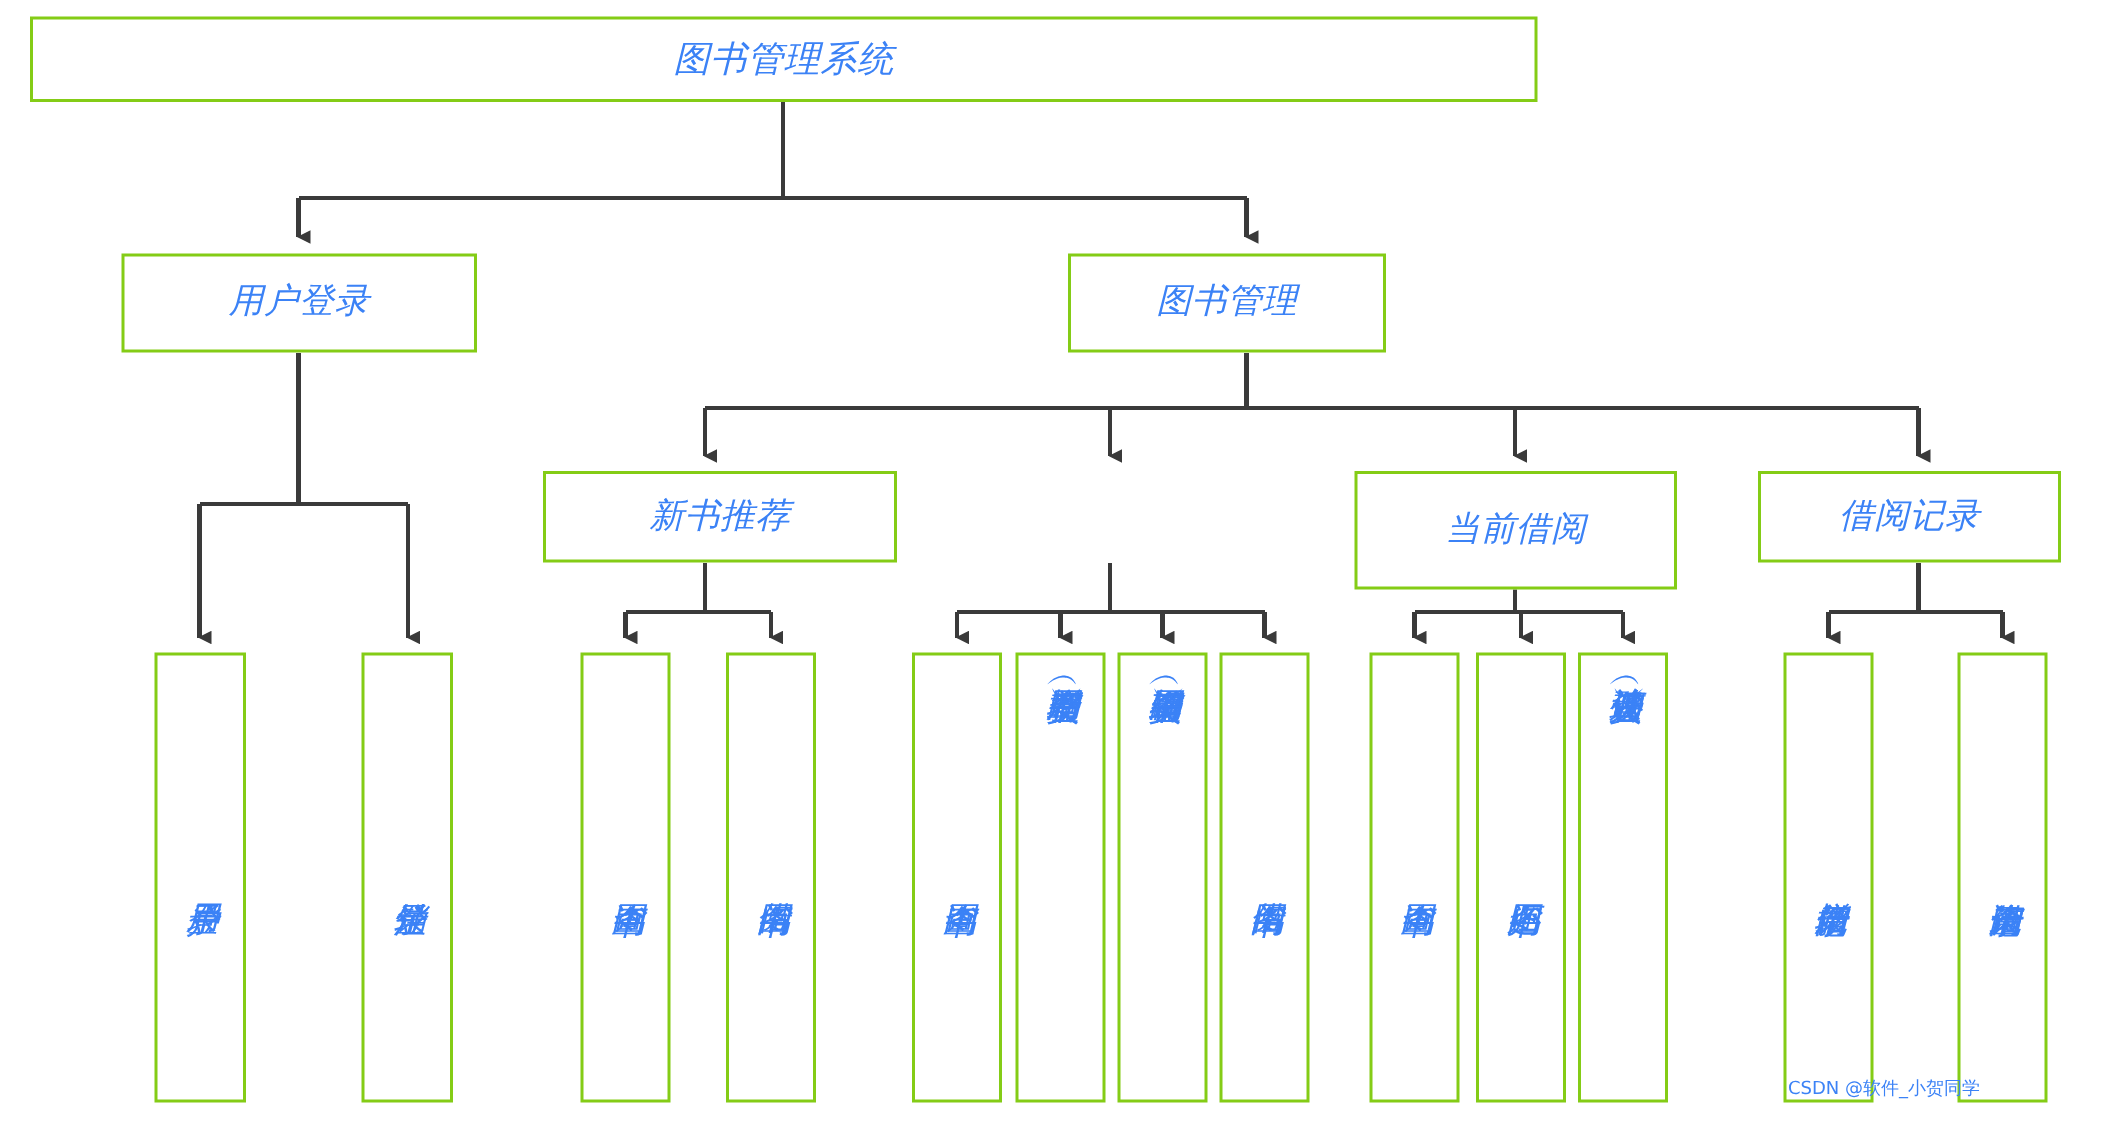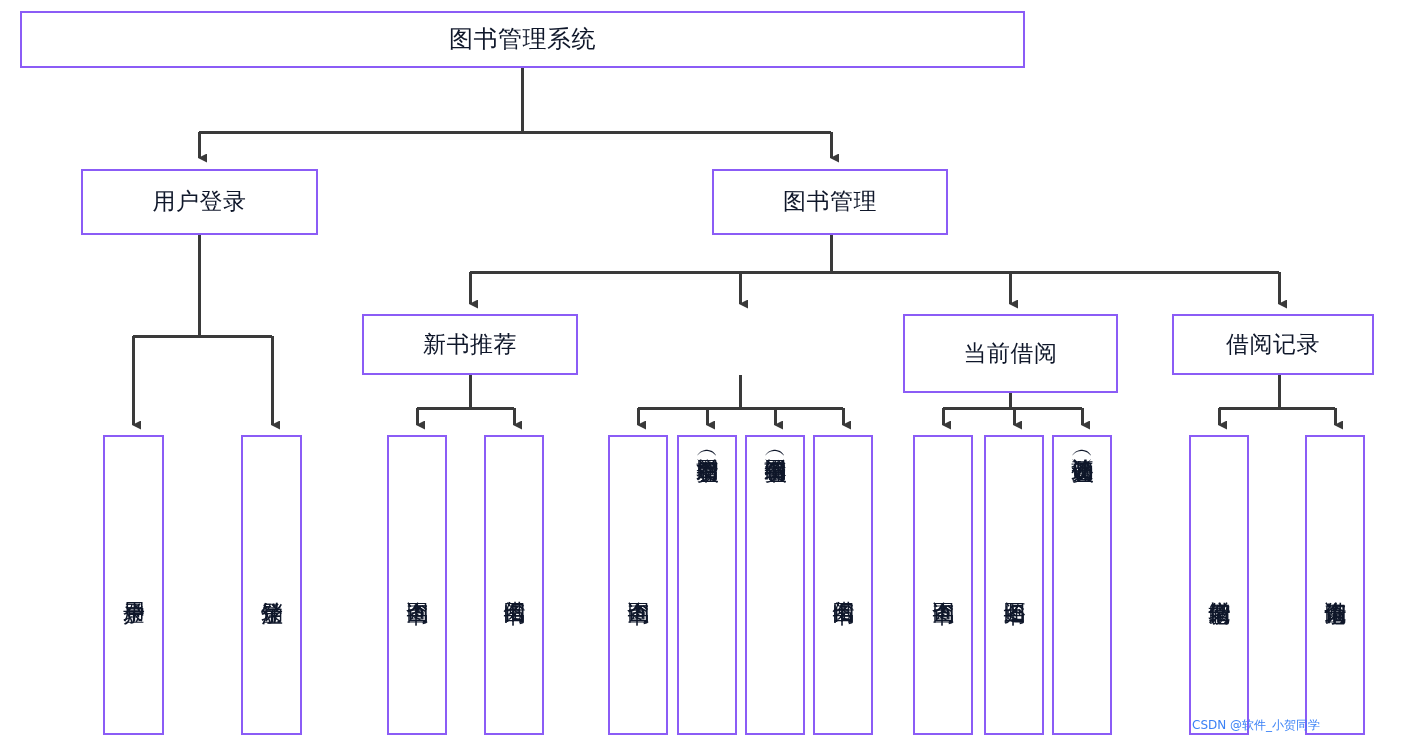--- a/index.html
+++ b/index.html
@@ -21,27 +21,28 @@
   #diagram-svg {
     position: absolute;
     left: 0;
     top: 0;
     width: 1405px;
     height: 747px;
   }
   .node {
     position: absolute;
     box-sizing: border-box;
-    border: 2px solid #8b5cf6;
+    border: 2px solid #84cc16;
     background: #ffffff;
     display: flex;
     align-items: center;
     justify-content: center;
-    color: #0f172a;
+    color: #3b82f6;
     letter-spacing: 0.5px;
+    font-style: italic;
   }
   .node-h {
     font-size: 23px;
     line-height: 1.1;
     white-space: nowrap;
   }
   .node-v {
     font-size: 22px;
     line-height: 1.22;
     writing-mode: vertical-rl;
@@ -132,23 +133,23 @@
         <path d="M 1219,408 L 1335,408"></path>
         <path d="M 1219,408 L 1219,425" marker-end="url(#arrowhead)"></path>
         <path d="M 1335,408 L 1335,425" marker-end="url(#arrowhead)"></path>
       </g>
     </g>
   </svg>
 
   <div class="node node-h node-root" style="left: 20px; top: 11px; width: 1005px; height: 57px;">图书管理系统</div>
 
   <div class="node node-h" style="left: 81px; top: 169px; width: 237px; height: 66px;">用户登录</div>
-  <div class="node node-h" style="left: 712px; top: 169px; width: 236px; height: 66px;">图书管理</div>
+  <div class="node node-h" style="left: 712px; top: 169px; width: 212px; height: 66px;">图书管理</div>
 
-  <div class="node node-h" style="left: 362px; top: 314px; width: 216px; height: 61px;">新书推荐</div>
+  <div class="node node-h" style="left: 362px; top: 314px; width: 236px; height: 61px;">新书推荐</div>
   <div class="node node-h" style="left: 903px; top: 314px; width: 215px; height: 79px;">当前借阅</div>
   <div class="node node-h" style="left: 1172px; top: 314px; width: 202px; height: 61px;">借阅记录</div>
 
   <div class="node node-v" style="left: 103px; top: 435px; width: 61px; height: 300px;">用户登录</div>
   <div class="node node-v" style="left: 241px; top: 435px; width: 61px; height: 300px;">注销登录</div>
   <div class="node node-v" style="left: 387px; top: 435px; width: 60px; height: 300px;">查询图书</div>
   <div class="node node-v" style="left: 484px; top: 435px; width: 60px; height: 300px;">借阅图书</div>
   <div class="node node-v" style="left: 608px; top: 435px; width: 60px; height: 300px;">查询图书</div>
   <div class="node node-v align-top" style="left: 677px; top: 435px; width: 60px; height: 300px;">新增图书（管理员）</div>
   <div class="node node-v align-top" style="left: 745px; top: 435px; width: 60px; height: 300px;">编辑图书（管理员）</div>

